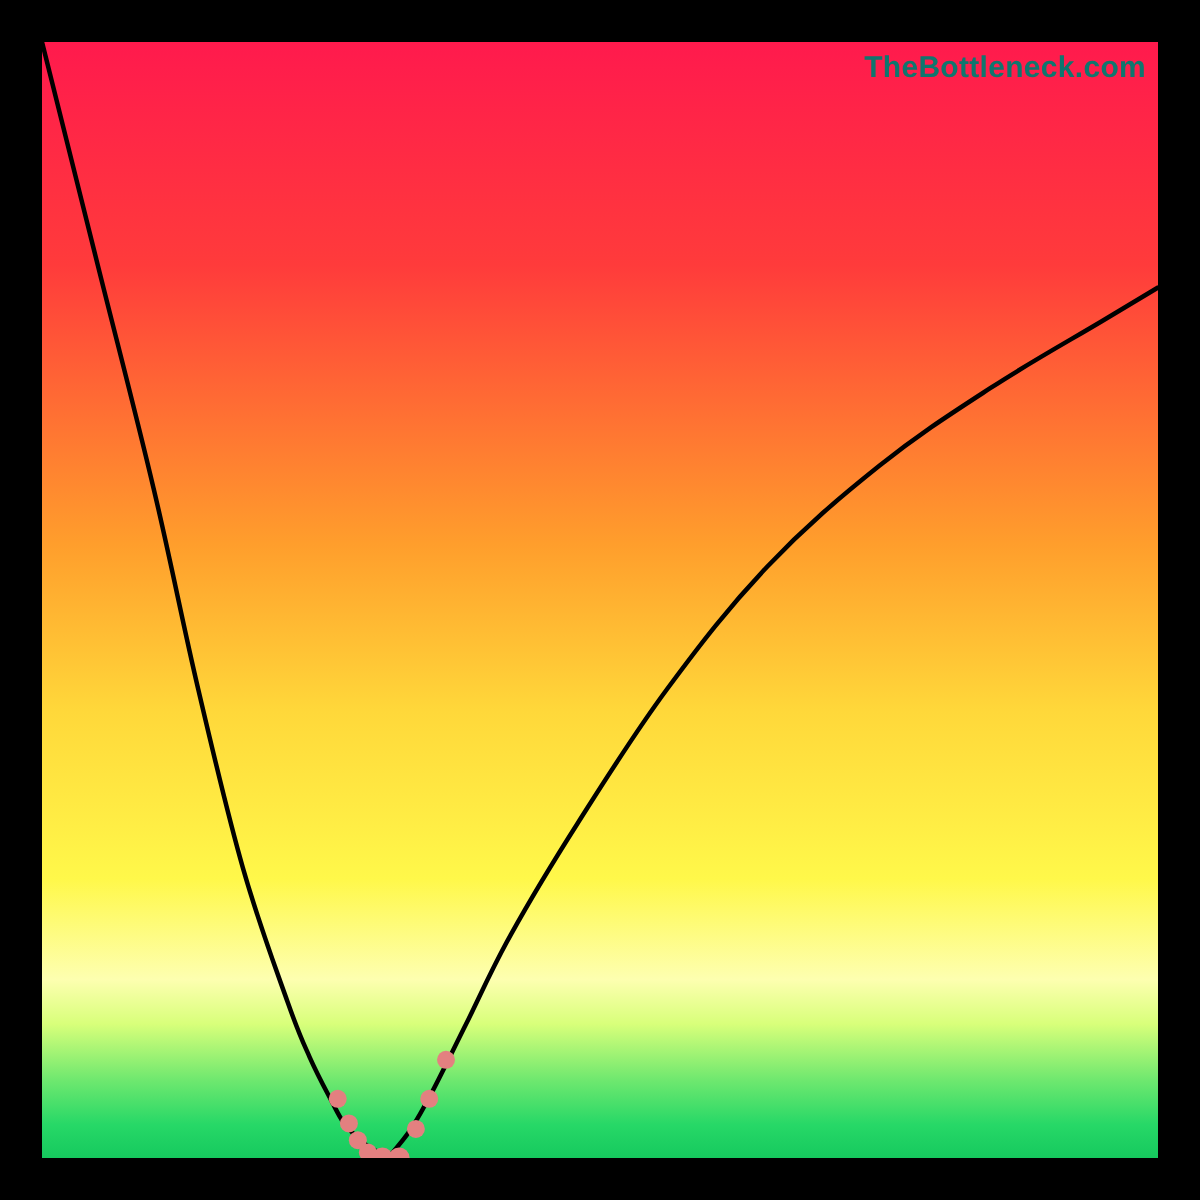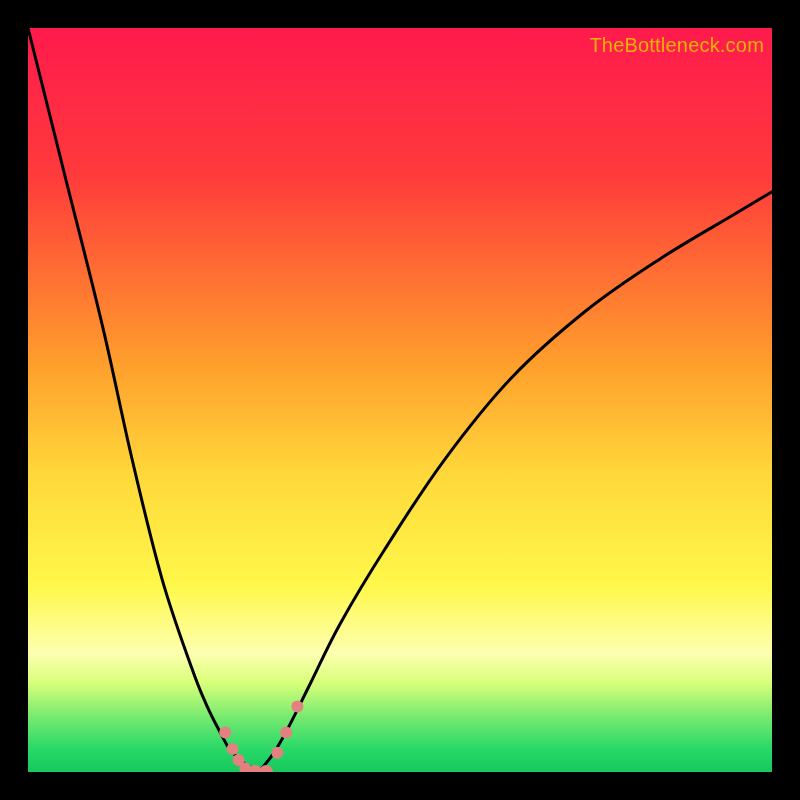--- a/index.html
+++ b/index.html
@@ -21,23 +21,23 @@
     left: 28px;
     top: 28px;
     width: 744px;
     height: 744px;
     overflow: hidden;
   }
   .watermark {
     position: absolute;
     top: 6px;
     right: 8px;
-    color: #eab308;
+    color: #0f766e;
     font-size: 20px;
-    font-weight: 400;
+    font-weight: 700;
     letter-spacing: 0.2px;
     z-index: 5;
     user-select: none;
   }
   svg {
     display: block;
     width: 744px;
     height: 744px;
   }
 </style>

